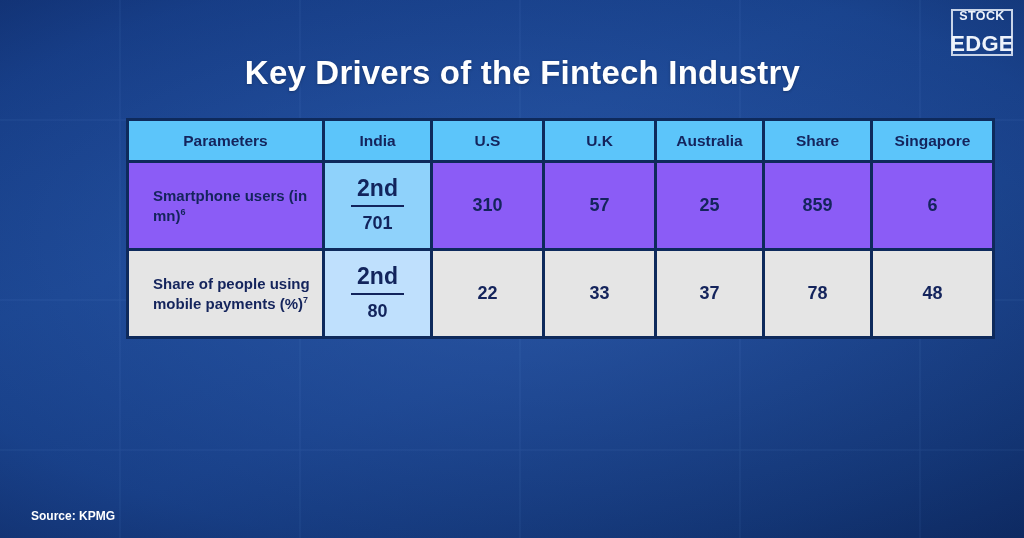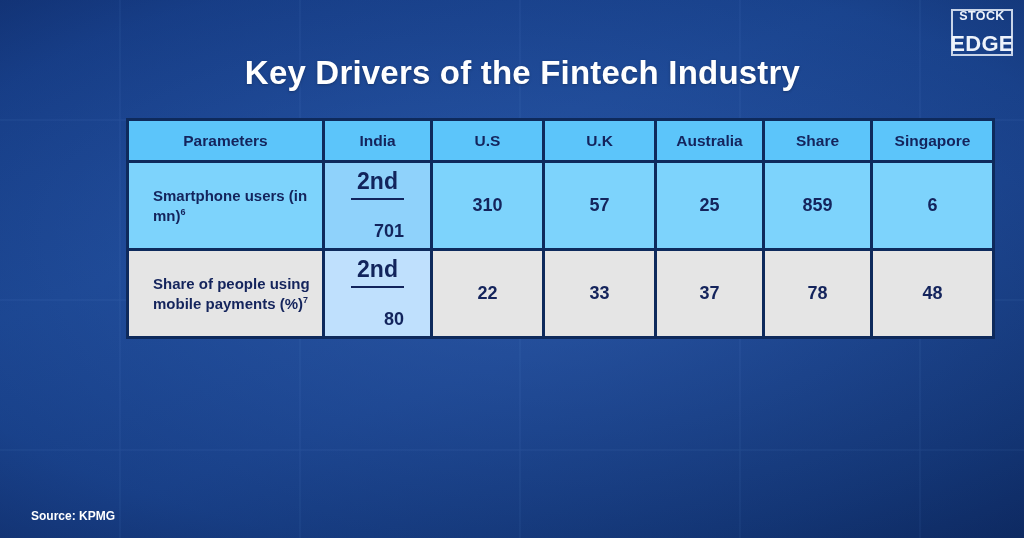--- a/index.html
+++ b/index.html
@@ -59,35 +59,35 @@
 
   tbody tr { height:88px; }
   tbody td { font-size:18px; font-weight:bold; }
   td.param {
     text-align:left;
     padding-left:24px;
     padding-right:10px;
     font-size:15px;
     line-height:1.32;
   }
-  .shade-dark  { background:#7dd3fc; }
+  .shade-dark  { background:#8b5cf6; }
   .shade-light { background:#e5e5e5; }
   .india-dark  { background:#bfe0fd; }
   .india-light { background:#8fd2fb; }
 
   .rank-stack { display:inline-block; line-height:1; }
   .rank-stack .rank {
     font-size:23px; font-weight:bold; color:#12245c;
     padding:0 6px 5px 6px;
     border-bottom:2px solid #12245c;
     display:block;
   }
   .rank-stack .val {
     font-size:18px; font-weight:bold; color:#12245c;
-    padding-top:22px; display:block;text-align:right;
+    padding-top:7px; display:block;
   }
   sup { font-size:9px; font-weight:bold; vertical-align:super; }
 
   #source-note {
     position:absolute; left:31px; top:492px;
     color:#ffffff; font-size:12px; font-weight:bold;margin-top:17px;
   }
 </style>
 </head>
 <body>

